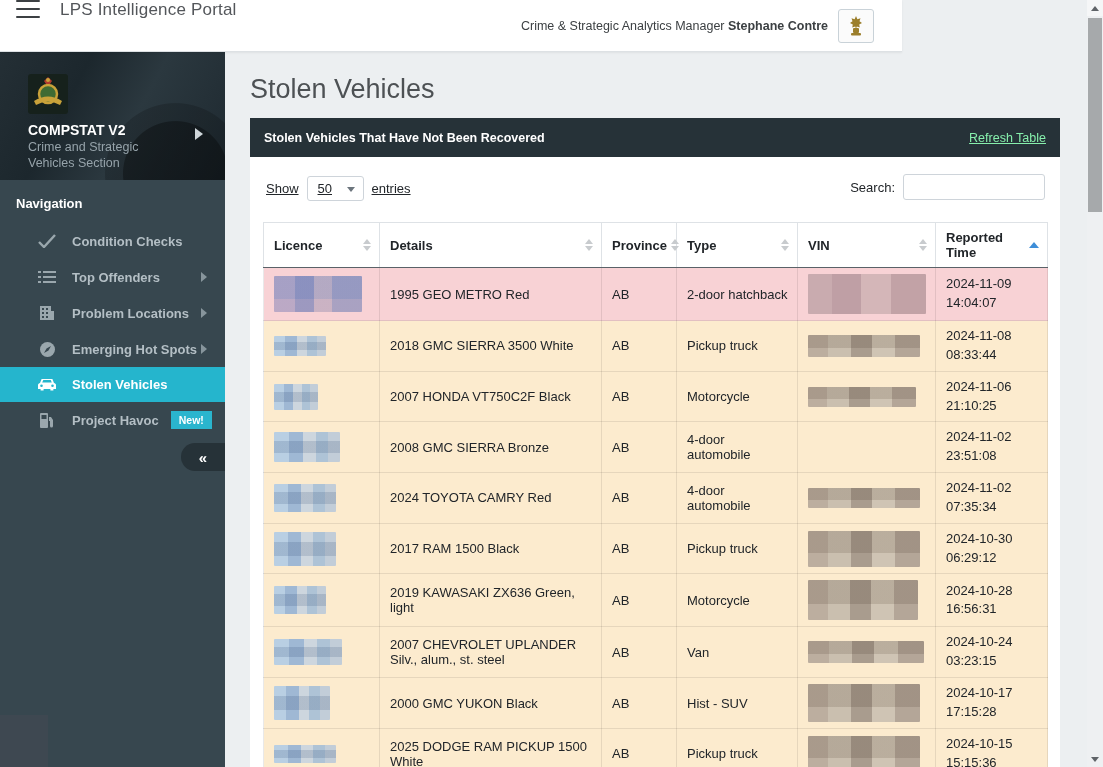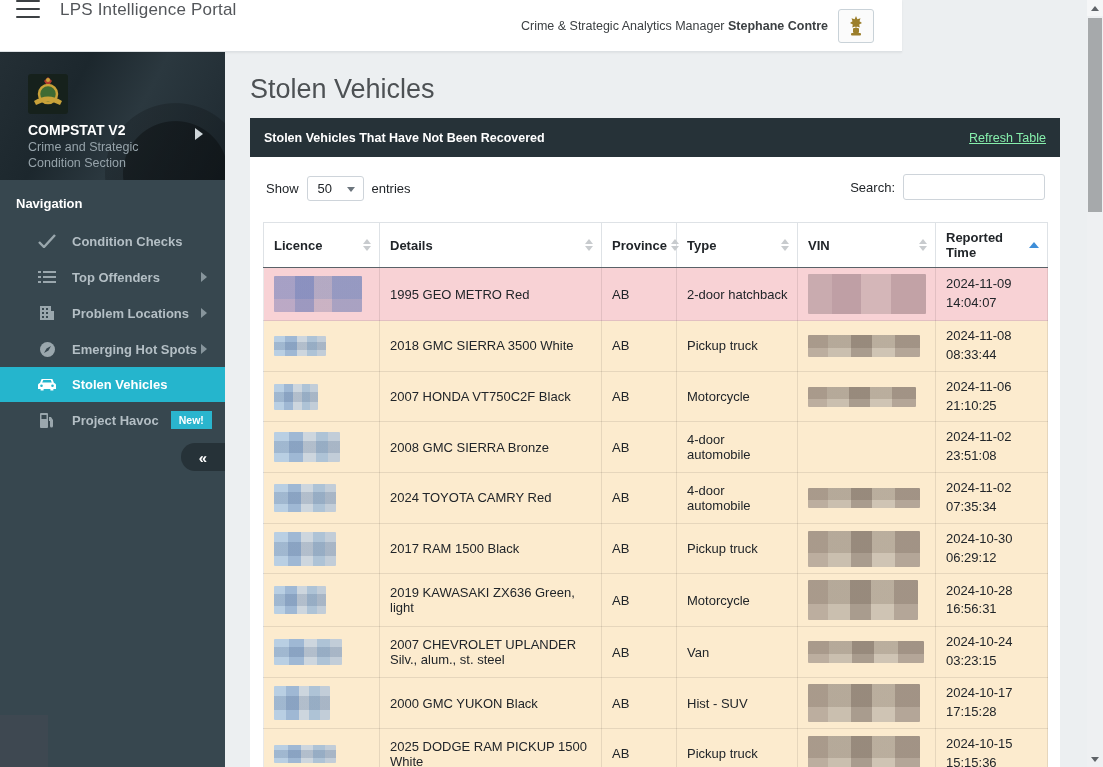--- a/index.html
+++ b/index.html
@@ -49,21 +49,21 @@
   
   .main { position:absolute; left:225px; top:52px; width:862px; height:715px; background:#eceff1; }
   .page-title { position:absolute; left:25px; top:22px; font-size:27px; font-weight:400; color:#4d5154; }
   .panel-bar { position:absolute; left:25px; top:66px; width:810px; height:39px; background:#263238;
                display:flex; align-items:center; justify-content:space-between; padding:0 14px; }
   .panel-title { font-size:12.5px; font-weight:bold; color:#ffffff; }
   .refresh-link { font-size:12.5px; color:#86efac; text-decoration:underline; cursor:pointer; }
   .card { position:absolute; left:25px; top:105px; width:810px; height:620px; background:#ffffff; padding:13px; overflow:hidden; }
 
   .controls { position:relative; height:38px; }
-  .show-group { position:absolute; left:3px; top:6px; display:flex; align-items:center; gap:8px; font-size:13px; color:#212529; }
+  .show-group { position:absolute; left:3px; top:6px; display:flex; align-items:center; gap:8px; font-size:13px; color:#212529;text-decoration:underline; }
   .page-select { position:relative; width:57px; height:25px; border:1px solid #ced4da; border-radius:3px;
                  display:flex; align-items:center; padding-left:10px; font-size:13px; color:#212529; cursor:pointer; background:#fff; }
   .page-select .sel-chev { position:absolute; right:8px; top:10px; width:0; height:0;
                  border-left:4px solid transparent; border-right:4px solid transparent; border-top:5px solid #6c757d; }
   .search-group { position:absolute; right:2px; top:4px; display:flex; align-items:center; gap:8px; font-size:13px; color:#212529; }
   .search-input { width:142px; height:26px; border:1px solid #ced4da; border-radius:3px; font-size:13px; padding:0 8px; outline:none; }
 
   
   table { border-collapse:collapse; table-layout:fixed; width:784px; margin-top:14px; }
   th { font-size:13px; font-weight:bold; color:#212529; text-align:left; padding:7px 8px 7px 10px;
@@ -132,21 +132,21 @@
 <div class="sidebar">
   <div class="brand">
     <svg class="brand-logo" viewBox="0 0 40 40">
       <rect width="40" height="40" rx="3" fill="#16211c"></rect>
       <circle cx="20" cy="20" r="9" fill="#3f6b33" stroke="#c9a23a" stroke-width="2.5"></circle>
       <path d="M6 27 Q20 18 34 27 L32 31 Q20 24 8 31 Z" fill="#c9a23a"></path>
       <path d="M16 7 l4 -4 4 4 -2 3 h-4 Z" fill="#b03a2e"></path>
       <circle cx="20" cy="6" r="2" fill="#c9a23a"></circle>
     </svg>
     <div class="brand-title">COMPSTAT V2</div>
-    <div class="brand-sub">Crime and Strategic Condition Section</div>
+    <div class="brand-sub">Crime and Strategic Vehicles Section</div>
     <div class="brand-chevron">
         <div class="chev-right"></div>
       </div>
   </div>
   <div class="nav-label">Navigation</div>
   <div id="nav-items">
       <div class="nav-item">
         <span class="ni-icon">
           <svg width="18" height="14" viewBox="0 0 18 14">
             <path d="M1 8l5 5L17 1" stroke="#9aa7ad" stroke-width="2.4" fill="none"></path>

